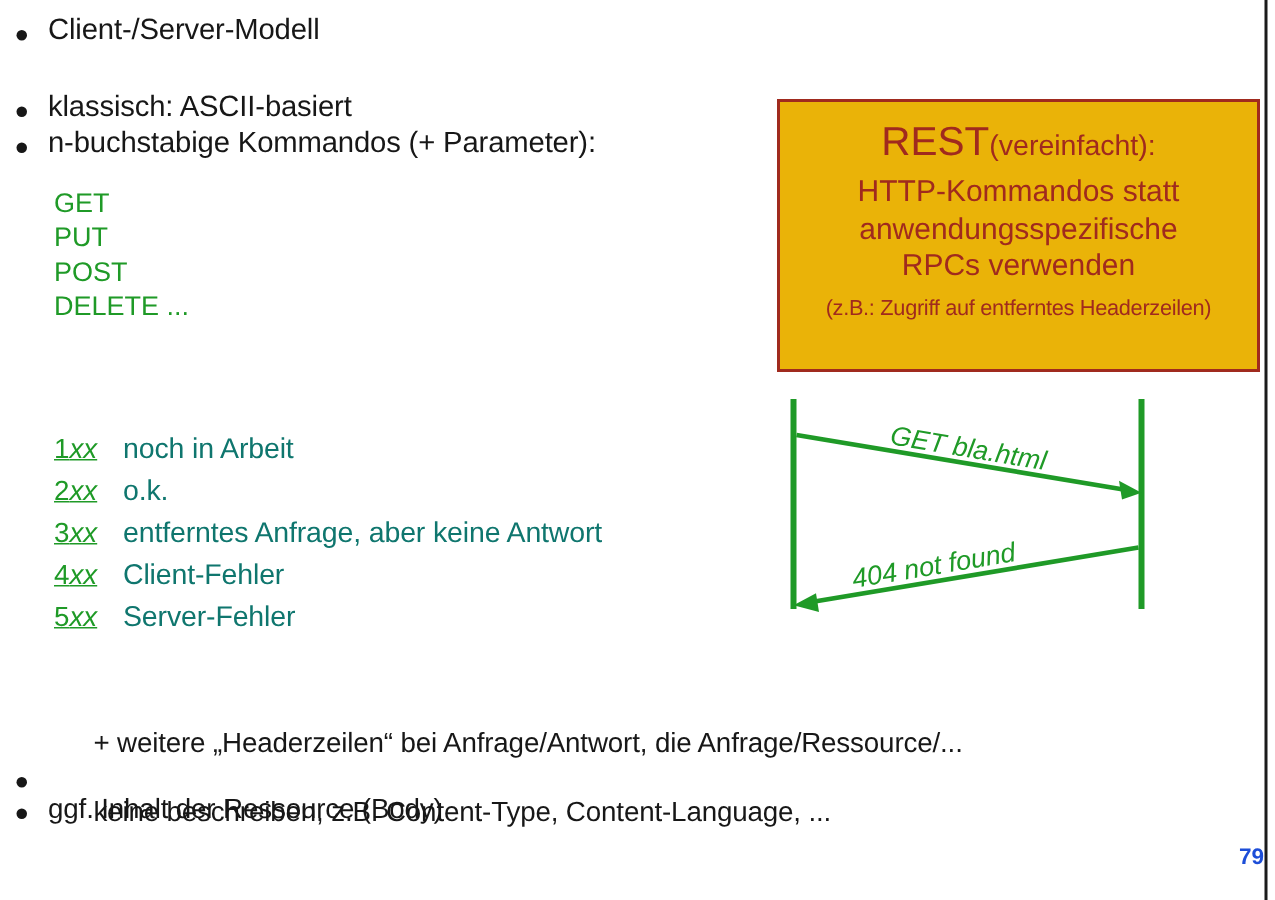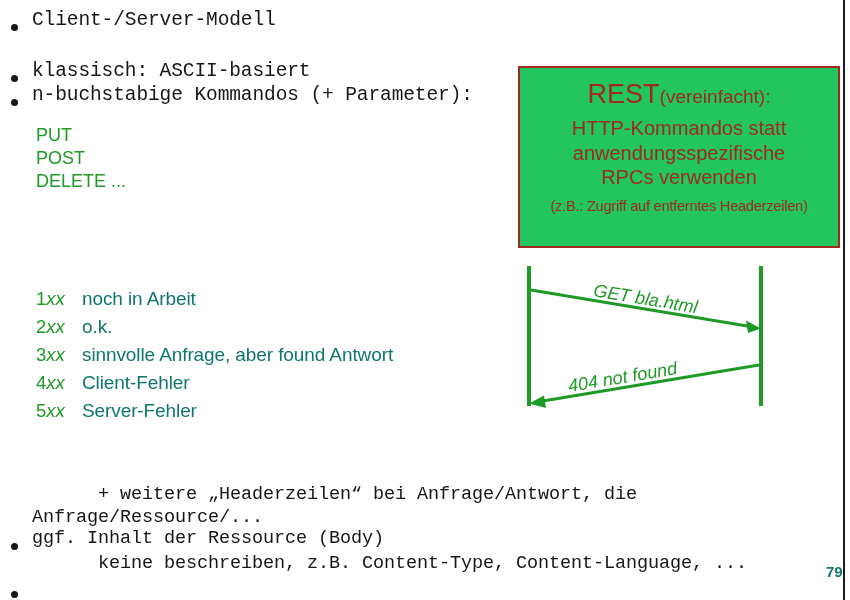--- a/index.html
+++ b/index.html
@@ -31,22 +31,21 @@
     left: 843px;
     width: 2px;
     height: 600px;
     background: #1b1b1b;
   }
 
   
   .bullet-row {
     position: absolute;
     display: flex;
-    align-items: flex-end;
-    font-family: Liberation Mono, monospace;
+    align-items: center;
   }
   .bullet-dot {
     width: 7px;
     height: 7px;
     border-radius: 50%;
     background: #171717;
     flex: 0 0 auto;
     margin-right: 14px;
   }
   .bullet-text {
@@ -97,38 +96,39 @@
   .code-row {
     display: flex;
     align-items: baseline;
     height: 28px;
   }
   .code-key {
     color: #1f9a27;
     font-size: 18.5px;
     width: 46px;
     flex: 0 0 auto;
+    text-decoration: underline;
   }
   .code-key .xx { font-style: italic; }
   .code-desc {
     color: #0f766e;
     font-size: 19px;
     letter-spacing: -0.1px;
   }
 
   
   .rest-box {
     position: absolute;
     left: 518px;
     top: 66px;
     width: 322px;
     height: 182px;
     box-sizing: border-box;
     border: 2.5px solid #a02a1e;
-    background: #22c55e;
+    background: #eab308;
     color: #a02a1e;
     text-align: center;
     display: flex;
     flex-direction: column;
     align-items: center;
     justify-content: flex-start;
     padding-top: 11px;
   }
   .rest-title {
     display: flex;
@@ -182,21 +182,21 @@
     top: 118px;
     transform: rotate(-9.5deg);
   }
 
   
   .page-num {
     position: absolute;
     left: 826px;
     top: 563px;
     font-size: 15px;
-    color: #0f766e;
+    color: #1d4ed8;
     font-weight: bold;
   }
 </style>
 </head>
 <body>
 
 <div class="slide">
 
   <div class="slide-edge"></div>
 
@@ -209,38 +209,39 @@
     <span class="bullet-dot"></span>
     <span class="bullet-text">klassisch: ASCII-basiert</span>
   </div>
 
   <div class="bullet-row b3">
     <span class="bullet-dot"></span>
     <span class="bullet-text">n-buchstabige Kommandos (+ Parameter):</span>
   </div>
 
   <div class="cmd-list">
+    <div class="cmd-item">GET</div>
     <div class="cmd-item">PUT</div>
     <div class="cmd-item">POST</div>
     <div class="cmd-item">DELETE ...</div>
   </div>
 
 
   <div class="code-table">
     <div class="code-row">
       <span class="code-key"><span>1</span><span class="xx">xx</span></span>
       <span class="code-desc">noch in Arbeit</span>
     </div>
     <div class="code-row">
       <span class="code-key"><span>2</span><span class="xx">xx</span></span>
       <span class="code-desc">o.k.</span>
     </div>
     <div class="code-row">
       <span class="code-key"><span>3</span><span class="xx">xx</span></span>
-      <span class="code-desc">sinnvolle Anfrage, aber found Antwort</span>
+      <span class="code-desc">entferntes Anfrage, aber keine Antwort</span>
     </div>
     <div class="code-row">
       <span class="code-key"><span>4</span><span class="xx">xx</span></span>
       <span class="code-desc">Client-Fehler</span>
     </div>
     <div class="code-row">
       <span class="code-key"><span>5</span><span class="xx">xx</span></span>
       <span class="code-desc">Server-Fehler</span>
     </div>
   </div>

